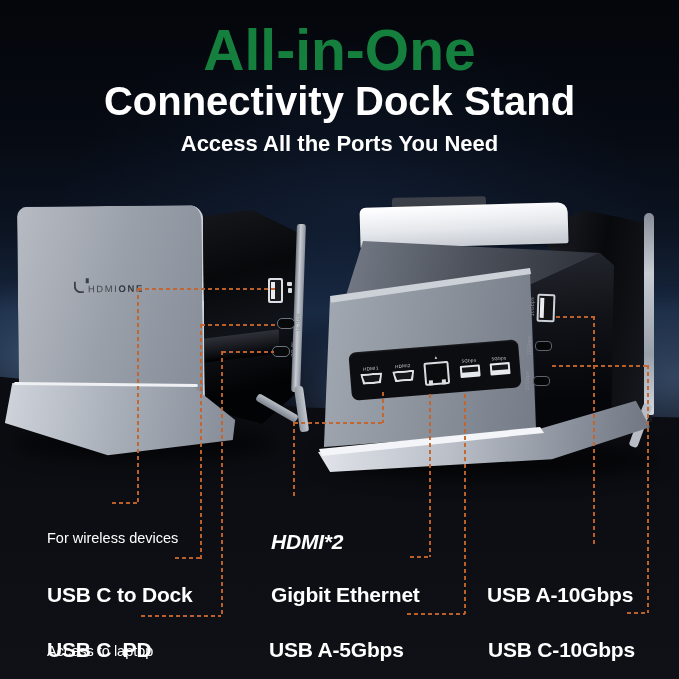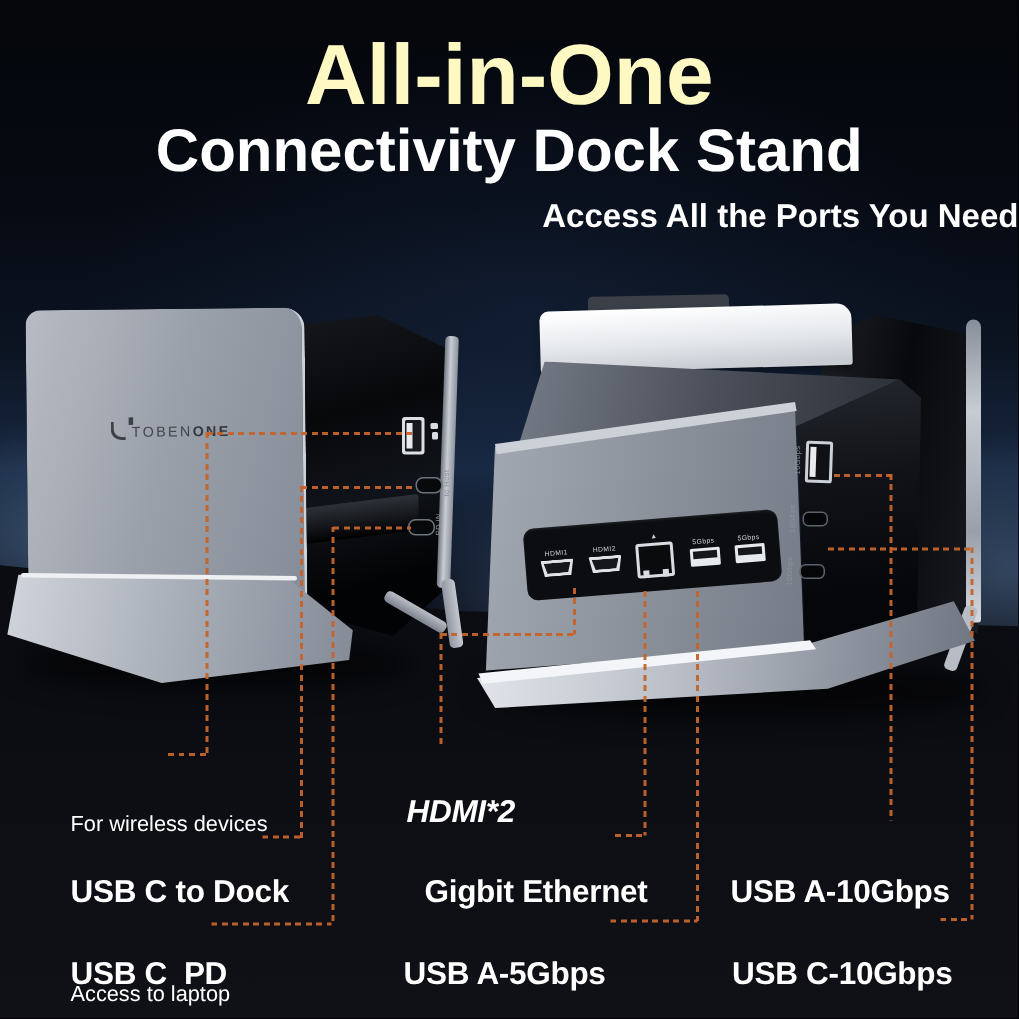--- a/index.html
+++ b/index.html
@@ -21,27 +21,27 @@
   .glow.mid{left:280px;top:330px;width:120px;height:130px;
     background:radial-gradient(closest-side, rgba(70,98,138,.35), transparent);}
   .floor{position:absolute;inset:0;z-index:2;
     clip-path:polygon(0 55.5%, 45% 60%, 100% 61.5%, 100% 100%, 0 100%);
     background:linear-gradient(180deg,#12141a 0%,#0a0b0f 26%,#0c0d12 70%,#101117 100%);}
   .shadow{position:absolute;z-index:3;border-radius:50%;filter:blur(9px);background:rgba(0,0,0,.6);}
   
   .shp{position:absolute;}
   
   .hdr{position:absolute;left:0;right:0;text-align:center;z-index:30;}
-  .hdr.t1{top:17px;font-size:57px;font-weight:bold;color:#fef9c3;letter-spacing:0;}
+  .hdr.t1{top:17px;font-size:57px;font-weight:bold;color:#15803d;letter-spacing:0;}
   .hdr.t2{top:79px;font-size:40px;font-weight:bold;color:#fff;}
-  .hdr.t3{top:131px;font-size:22px;font-weight:bold;color:#fff;text-align:right;}
+  .hdr.t3{top:131px;font-size:22px;font-weight:bold;color:#fff;}
   
   .co{position:absolute;z-index:30;color:#fff;white-space:pre-wrap;}
   .co .lb{font-size:21px;font-weight:bold;letter-spacing:-.2px;}
-  .co .sb{font-size:14.5px;font-weight:normal;margin-top:12px;letter-spacing:0;}
+  .co .sb{font-size:14.5px;font-weight:normal;margin-top:0;letter-spacing:0;}
   
   .dh,.dv{position:absolute;z-index:20;opacity:.95;}
   .dh{height:2px;background-image:repeating-linear-gradient(90deg,var(--ln) 0 4px,transparent 4px 7px);}
   .dv{width:2px;background-image:repeating-linear-gradient(180deg,var(--ln) 0 4px,transparent 4px 7px);}
   
   .ld-panel{left:18px;top:206px;width:184px;height:196px;z-index:5;
     border-radius:10px 14px 3px 3px;transform:rotate(-.6deg);
     background:linear-gradient(105deg,#b7bbc3 0%,#9aa0aa 50%,#878d98 100%);
     border-right:2px solid #cdd1d8;}
   .ld-logo{position:absolute;left:56px;top:72px;display:flex;align-items:center;gap:4px;}
@@ -145,21 +145,21 @@
   <div class="hdr t1">All-in-One</div>
   <div class="hdr t2">Connectivity Dock Stand</div>
   <div class="hdr t3">Access All the Ports You Need</div>
 
   <div class="shp ld-cavity"></div>
   <div class="shp ld-bar"></div>
   <div class="shp ld-panel">
     <div class="ld-logo">
       <span class="ld-mark"></span>
       <span>
-        <span class="lt">TOBEN</span><span class="lb2">ONE</span>
+        <span class="lt">HDMI</span><span class="lb2">ONE</span>
       </span>
     </div>
   </div>
   <div class="shp ld-ystrip"></div>
   <div class="shp ld-ylegA"></div>
   <div class="shp ld-ylegB"></div>
   <div class="shp ld-base"></div>
   <div class="shp ld-base-edge"></div>
 
   <div class="shp p-usba-v">
@@ -269,21 +269,21 @@
     <div class="sb">Access to laptop</div>
   </div>
   <div class="co" style="left:47px;top:602px;">
     <div class="lb">USB C  PD</div>
     
   </div>
 
   <div class="co" style="left:271px;top:494px;font-style:italic;">
     <div class="lb">HDMI*2</div>
   </div>
-  <div class="co" style="left:271px;top:547px;margin-left:12px;">
+  <div class="co" style="left:271px;top:547px;">
     <div class="lb">Gigbit Ethernet</div>
   </div>
   <div class="co" style="left:269px;top:602px;">
     <div class="lb">USB A-5Gbps</div>
   </div>
 
   <div class="co" style="left:487px;top:547px;">
     <div class="lb">USB A-10Gbps</div>
   </div>
   <div class="co" style="left:488px;top:602px;">

